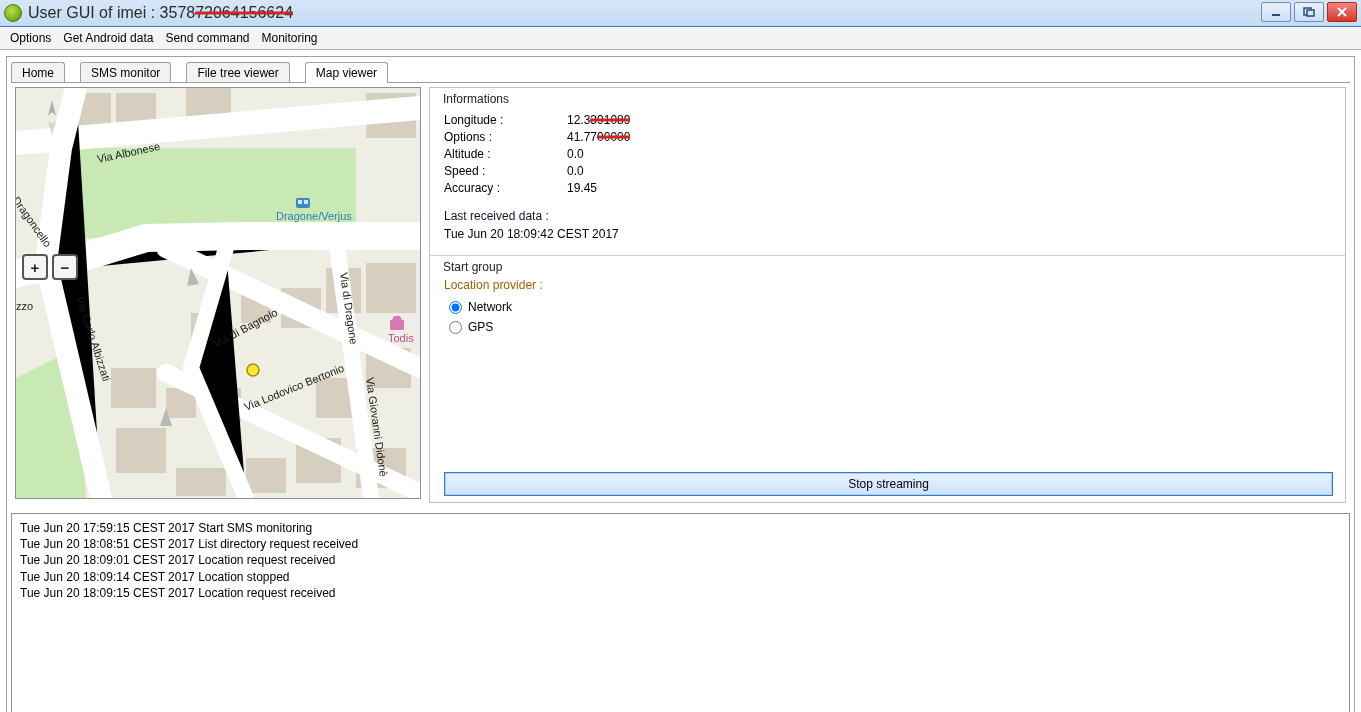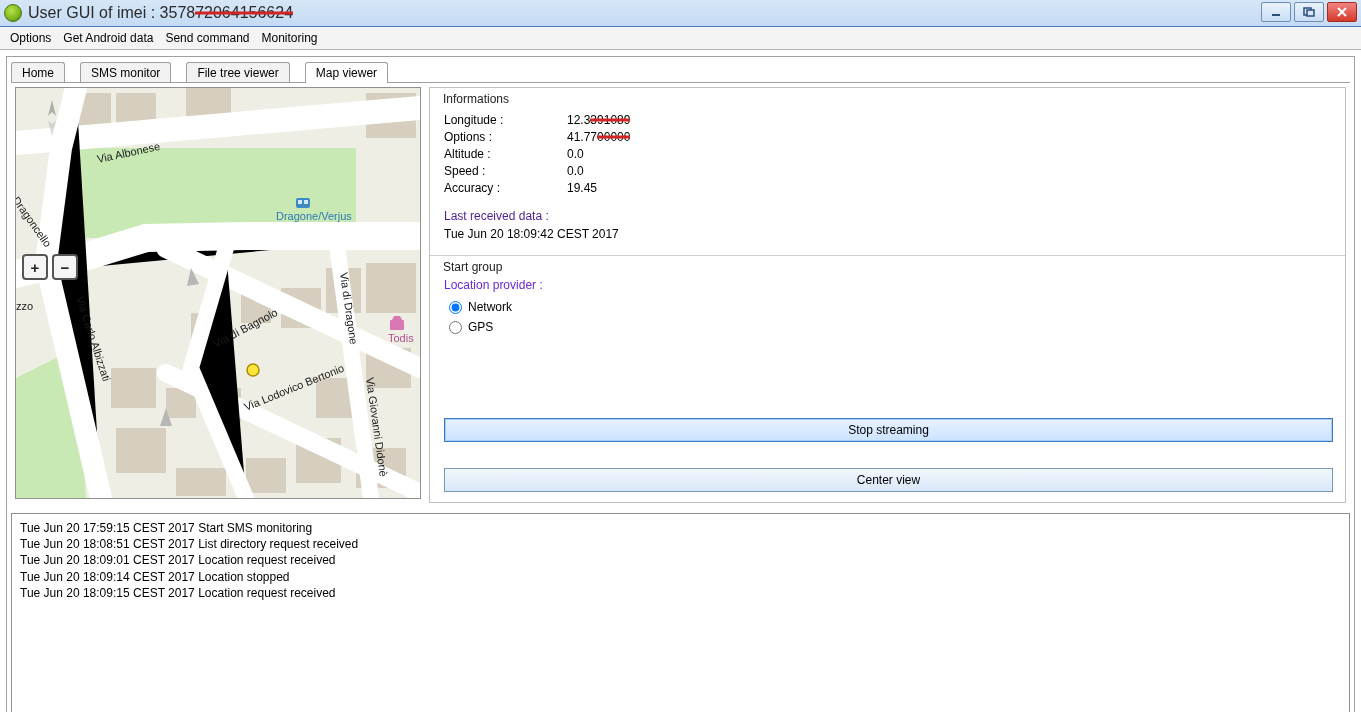--- a/index.html
+++ b/index.html
@@ -187,21 +187,21 @@
   }
   .redact::after {
     content: "";
     position: absolute;
     left: 0; right: 0;
     top: 48%;
     height: 3px;
     background: #d22424;
     transform: translateY(-50%);
   }
-  .last-received { margin-top: 14px; color:#4c1d95; }
+  .last-received { margin-top: 14px; color:#0f172a; }
   .radio-row {
     display: flex;
     align-items: flex-end;
     margin: 4px 0;
     color:#000;
   }
   .radio-row input { margin-right: 6px; }
   .wide-btn {
     display: block;
     width: calc(100% - 28px);
@@ -389,35 +389,34 @@
                 <span class="k">Accuracy :</span>
                 <span class="v">19.45</span>
               </div>
             <div class="last-received">Last received data :</div>
             <div style="color:#000;margin-top:4px;">Tue Jun 20 18:09:42 CEST 2017</div>
           </div>
 
           <div class="groupbox">
             <div class="legend">Start group</div>
             <div style="height:6px"></div>
-            <div style="color:#6d28d9;margin-bottom:6px;">Location provider :</div>
+            <div style="color:#a16207;margin-bottom:6px;">Location provider :</div>
             <label class="radio-row">
               <input type="radio" name="prov" checked="" style="">
               <span>Network</span>
             </label>
             <label class="radio-row">
               <input type="radio" name="prov" style="">
               <span>GPS</span>
             </label>
           </div>
 
           <div style="flex:1"></div>
 
           <div class="wide-btn active">Stop streaming</div>
-          <div class="wide-btn" style="margin-top:20px;margin-bottom:10px;">Center view</div>
         </div>
 
       </div>
     </div>
 
     <div class="log-panel">
       <div>Tue Jun 20 17:59:15 CEST 2017 Start SMS monitoring</div>
       <div>Tue Jun 20 18:08:51 CEST 2017 List directory request received</div>
       <div>Tue Jun 20 18:09:01 CEST 2017 Location request received</div>
       <div>Tue Jun 20 18:09:14 CEST 2017 Location stopped</div>

